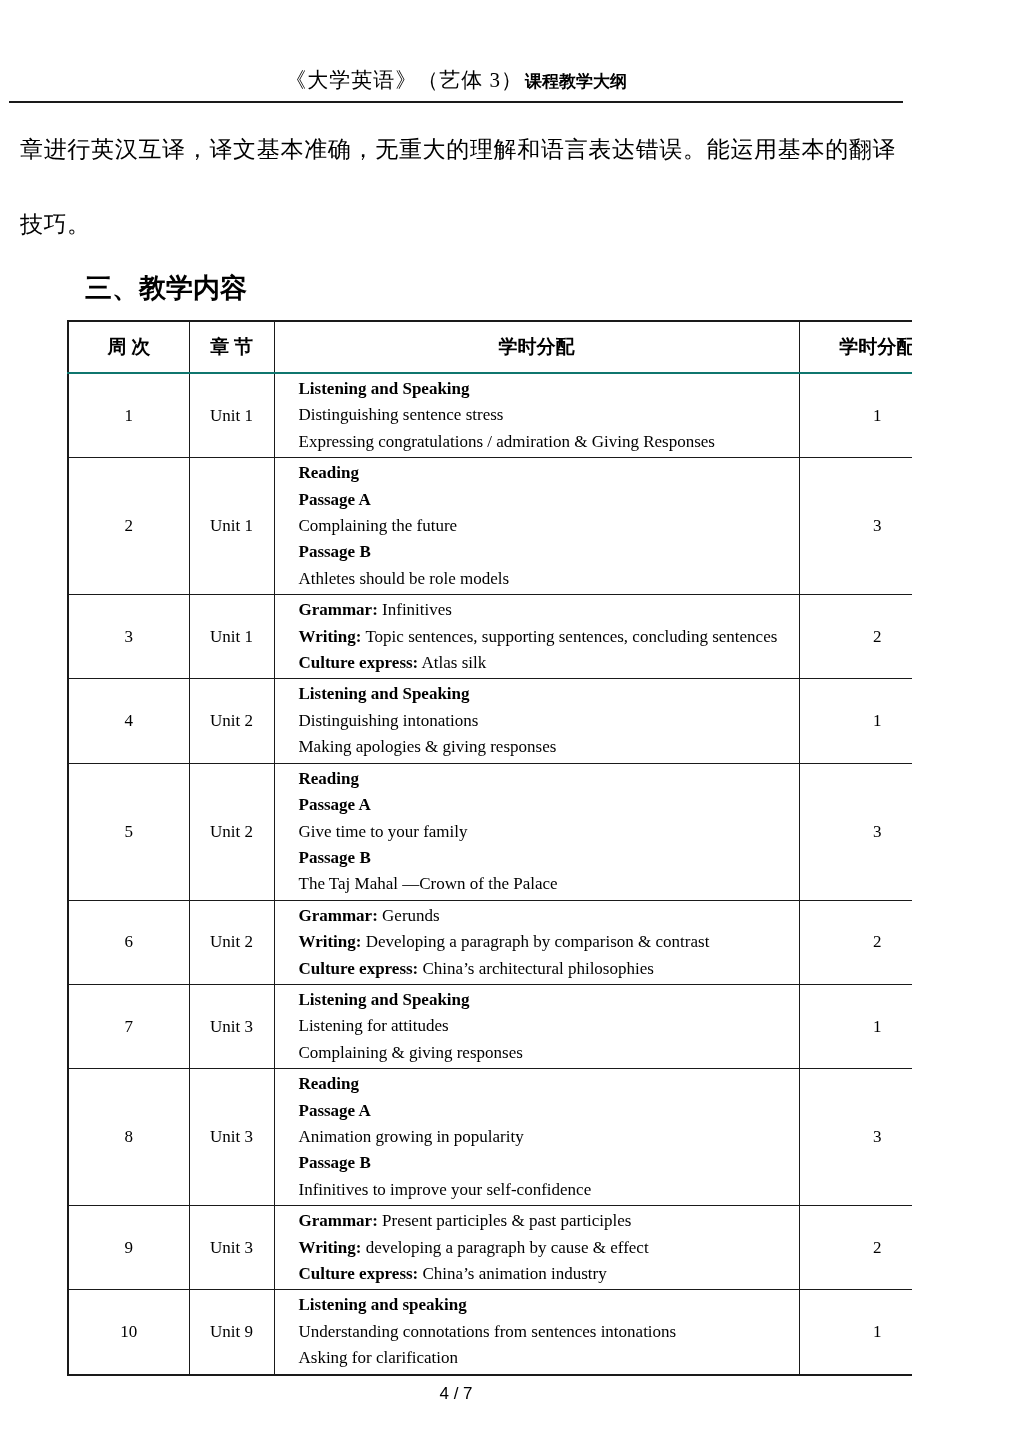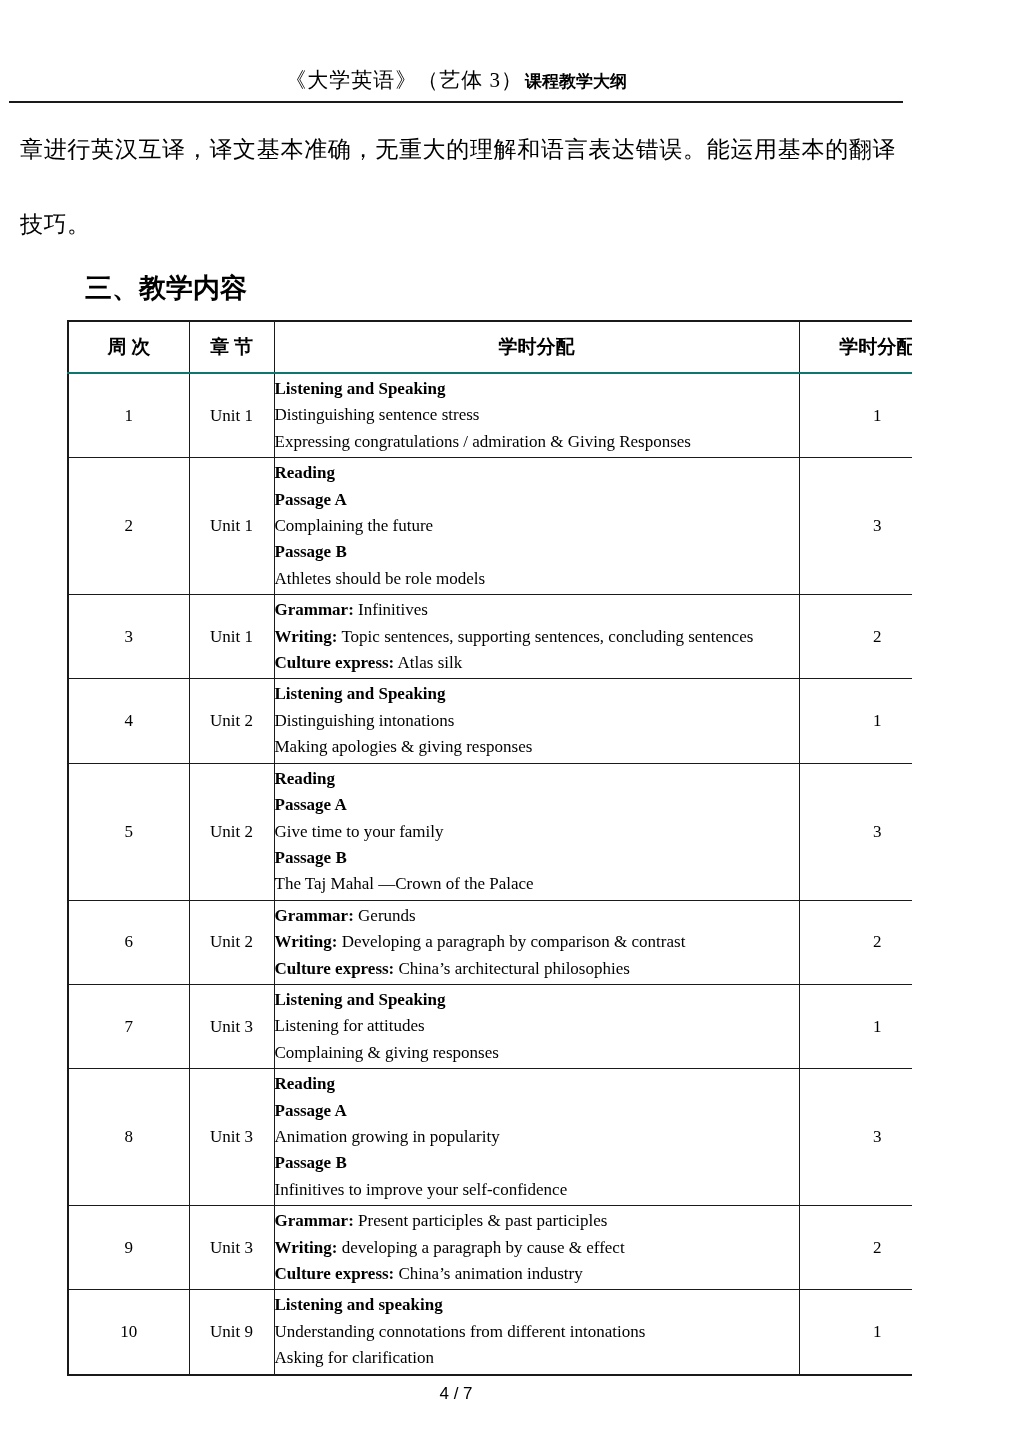--- a/index.html
+++ b/index.html
@@ -71,21 +71,21 @@
   }
   .syllabus-table thead th {
     border-bottom: 2px solid #0f766e;
   }
   td.week-cell, td.unit-cell, td.hours-cell {
     text-align: center;
     font-size: 17px;
     vertical-align: middle;
   }
   td.content-cell {
-    padding: 2px 0;
+    padding: 2px 24px;
     font-size: 17px;
     vertical-align: middle;
   }
   .content-line {
     line-height: 26.4px;
     white-space: nowrap;
   }
   .page-footer {
     text-align: center;
     margin-top: 8px;
@@ -218,21 +218,21 @@
             <div class="content-line"><b>Writing:</b> developing a paragraph by cause &amp; effect</div>
             <div class="content-line"><b>Culture express:</b> China’s animation industry</div>
           </td>
           <td class="hours-cell">2</td>
         </tr>
         <tr>
           <td class="week-cell">10</td>
           <td class="unit-cell">Unit 9</td>
           <td class="content-cell">
             <div class="content-line"><b>Listening and speaking</b></div>
-            <div class="content-line">Understanding connotations from different intonations</div>
+            <div class="content-line">Understanding connotations from sentences intonations</div>
             <div class="content-line">Asking for clarification</div>
           </td>
           <td class="hours-cell">1</td>
         </tr>
       </tbody>
   </table>
 
   <div class="page-footer">4 / 7</div>
 
 </div>

